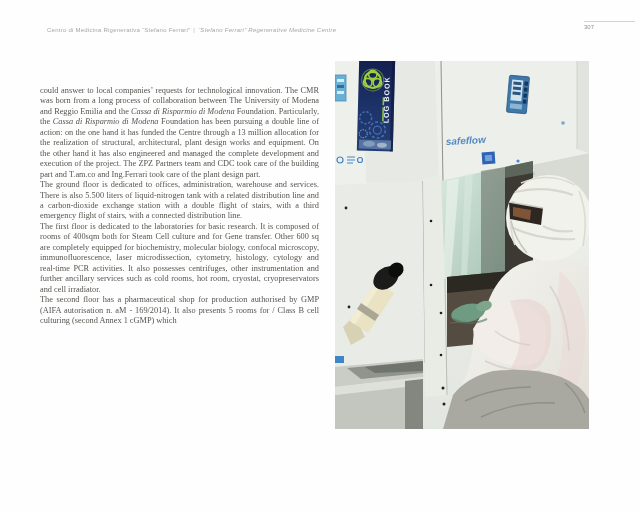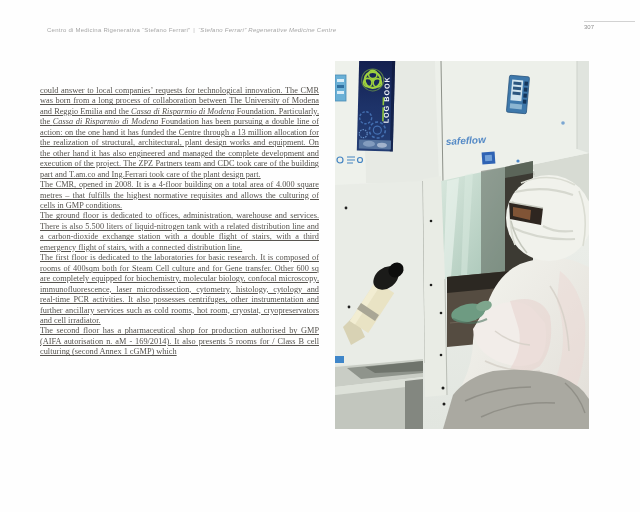--- a/index.html
+++ b/index.html
@@ -20,21 +20,21 @@
   }
   .page-num{
     position:absolute;left:584px;top:24px;
     font-family:"Liberation Sans", sans-serif;font-size:6px;color:#8f8f8f;
   }
   .body-text{
     position:absolute;left:40px;top:86px;width:279px;
     font-size:8.3px;line-height:10.45px;color:#57544f;
     text-align:justify;
   }
-  .body-text p{margin:0;padding:0;text-decoration:underline;}
+  .body-text p{margin:0;padding:0;}
   .photo{
     position:absolute;left:335px;top:61px;width:254px;height:368px;
     overflow:hidden;background:#e8ebe5;
   }
   .photo svg{display:block;}
   text{font-family:"Liberation Sans", sans-serif;}
 </style>
 </head>
 <body>
 
@@ -42,21 +42,20 @@
 
   <div class="running-head">
     <span>Centro di Medicina Rigenerativa “Stefano Ferrari”</span><span class="sep">|</span><span class="it">“Stefano Ferrari” Regenerative Medicine Centre</span>
   </div>
 
   <div class="page-num-rule"></div>
   <div class="page-num">307</div>
 
   <div class="body-text" id="paragraphs">
       <p><span>could answer to local companies’ requests for technological innovation. The CMR was born from a long process of collaboration between The University of Modena and Reggio Emilia and the </span><i>Cassa di Risparmio di Modena</i><span> Foundation. Particularly, the </span><i>Cassa di Risparmio di Modena</i><span> Foundation has been pursuing a double line of action: on the one hand it has funded the Centre through a 13 million allocation for the realization of structural, architectural, plant design works and equipment. On the other hand it has also engineered and managed the complete development and execution of the project. The ZPZ Partners team and CDC took care of the building part and T.am.co and Ing.Ferrari took care of the plant design part.</span></p>
-      <p><span>The CMR, opened in 2008. It is a 4-floor building on a total area of 4.000 square metres – that fulfills the highest normative requisites and allows the culturing of cells in GMP conditions.</span></p>
       <p><span>The ground floor is dedicated to offices, administration, warehouse and services. There is also 5.500 liters of liquid-nitrogen tank with a related distribution line and a carbon-dioxide exchange station with a double flight of stairs, with a third emergency flight of stairs, with a connected distribution line.</span></p>
       <p><span>The first floor is dedicated to the laboratories for basic research. It is composed of rooms of 400sqm both for Steam Cell culture and for Gene transfer. Other 600 sq are completely equipped for biochemistry, molecular biology, confocal microscopy, immunofluorescence, laser microdissection, cytometry, histology, cytology and real-time PCR activities. It also possesses centrifuges, other instrumentation and further ancillary services such as cold rooms, hot room, cryostat, cryopreservators and cell irradiator.</span></p>
       <p><span>The second floor has a pharmaceutical shop for production authorised by GMP (AIFA autorisation n. aM - 169/2014). It also presents 5 rooms for / Class B cell culturing (second Annex 1 cGMP) which</span></p>
     </div>
 
   <div class="photo">
     <svg width="254" height="368" viewBox="0 0 254 368">
       <defs>
         <linearGradient id="wallG" x1="0" y1="0" x2="0" y2="1">
           <stop offset="0" stop-color="#f2f4f0"></stop>

